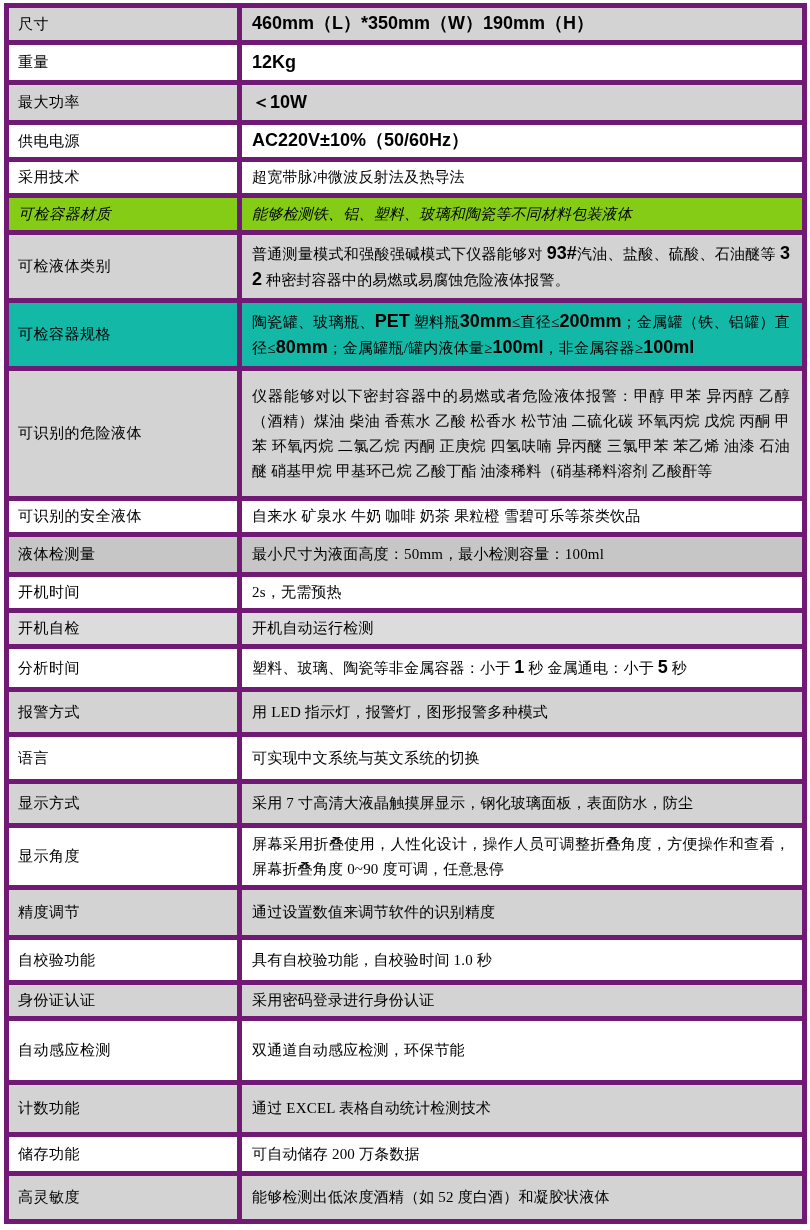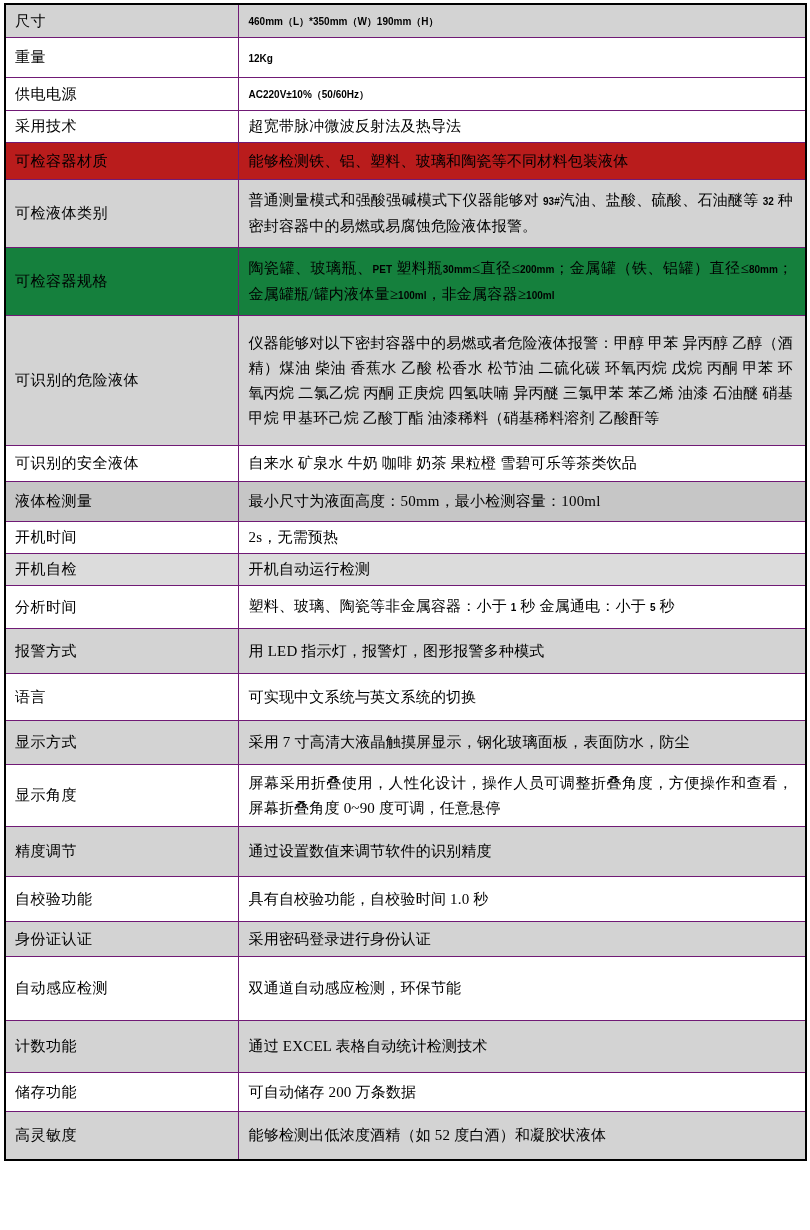--- a/index.html
+++ b/index.html
@@ -11,76 +11,80 @@
   }
   table.spec{
     border-collapse:collapse;
     table-layout:fixed;
     width:803px;
     margin:3px 0 0 4px;
     border:2px solid #000;
   }
   col.c1{width:233px;}
   td{
-    border:1px solid #701a75;
+    border:5px solid #701a75;
     vertical-align:middle;
     font-size:15px;
     word-break:break-all;
   }
   td.k{
     padding:2px 6px 2px 9px;
     letter-spacing:0.5px;
   }
   td.v{
     padding:3px 12px 3px 10px;
     line-height:25px;
     text-align:justify;
     letter-spacing:0.2px;
   }
   td.v span.lat{
     font-family:"Liberation Sans","DejaVu Sans",sans-serif;
     font-weight:700;
-    font-size:10px;
+    font-size:18px;
     letter-spacing:0;
   }
 </style>
 </head>
 <body>
 
 <table class="spec">
   <colgroup>
     <col class="c1">
     <col class="c2">
   </colgroup>
   <tbody>
       <tr style="height: 30px; background: rgb(211, 211, 211);">
         <td class="k">尺寸</td>
         <td class="v"><span class="lat">460mm（L）*350mm（W）190mm（H）</span></td>
       </tr>
       <tr style="height: 40px; background: rgb(255, 255, 255);">
         <td class="k">重量</td>
         <td class="v"><span class="lat">12Kg</span></td>
       </tr>
+      <tr style="height: 40px; background: rgb(211, 211, 211);">
+        <td class="k">最大功率</td>
+        <td class="v"><span class="lat">＜10W</span></td>
+      </tr>
       <tr style="height: 28px; background: rgb(255, 255, 255);">
         <td class="k">供电电源</td>
         <td class="v"><span class="lat">AC220V±10%（50/60Hz）</span></td>
       </tr>
       <tr style="height: 28px; background: rgb(255, 255, 255);">
         <td class="k">采用技术</td>
         <td class="v"><span>超宽带脉冲微波反射法及热导法</span></td>
       </tr>
-      <tr style="height: 37px; background: #b91c1c;">
+      <tr style="height: 37px; background: #84cc16; font-style: italic;">
         <td class="k">可检容器材质</td>
         <td class="v"><span>能够检测铁、铝、塑料、玻璃和陶瓷等不同材料包装液体</span></td>
       </tr>
       <tr style="height: 68px; background: rgb(211, 211, 211);">
         <td class="k">可检液体类别</td>
         <td class="v"><span>普通测量模式和强酸强碱模式下仪器能够对 </span><span class="lat">93#</span><span>汽油、盐酸、硫酸、石油醚等 </span><span class="lat">32</span><span> 种密封容器中的易燃或易腐蚀危险液体报警。</span></td>
       </tr>
-      <tr style="height: 68px; background: #15803d;">
+      <tr style="height: 68px; background: #14b8a6;">
         <td class="k">可检容器规格</td>
         <td class="v"><span>陶瓷罐、玻璃瓶、</span><span class="lat">PET</span><span> 塑料瓶</span><span class="lat">30mm</span><span>≤直径≤</span><span class="lat">200mm</span><span>；金属罐（铁、铝罐）直径≤</span><span class="lat">80mm</span><span>；金属罐瓶/罐内液体量≥</span><span class="lat">100ml</span><span>，非金属容器≥</span><span class="lat">100ml</span></td>
       </tr>
       <tr style="height: 130px; background: rgb(211, 211, 211);">
         <td class="k">可识别的危险液体</td>
         <td class="v"><span>仪器能够对以下密封容器中的易燃或者危险液体报警：甲醇 甲苯 异丙醇 乙醇（酒精）煤油 柴油 香蕉水 乙酸 松香水 松节油 二硫化碳 环氧丙烷 戊烷 丙酮 甲苯 环氧丙烷 二氯乙烷 丙酮 正庚烷 四氢呋喃 异丙醚 三氯甲苯 苯乙烯 油漆 石油醚 硝基甲烷 甲基环己烷 乙酸丁酯 油漆稀料（硝基稀料溶剂 乙酸酐等</span></td>
       </tr>
       <tr style="height: 36px; background: rgb(255, 255, 255);">
         <td class="k">可识别的安全液体</td>
         <td class="v"><span>自来水 矿泉水 牛奶 咖啡 奶茶 果粒橙 雪碧可乐等茶类饮品</span></td>

